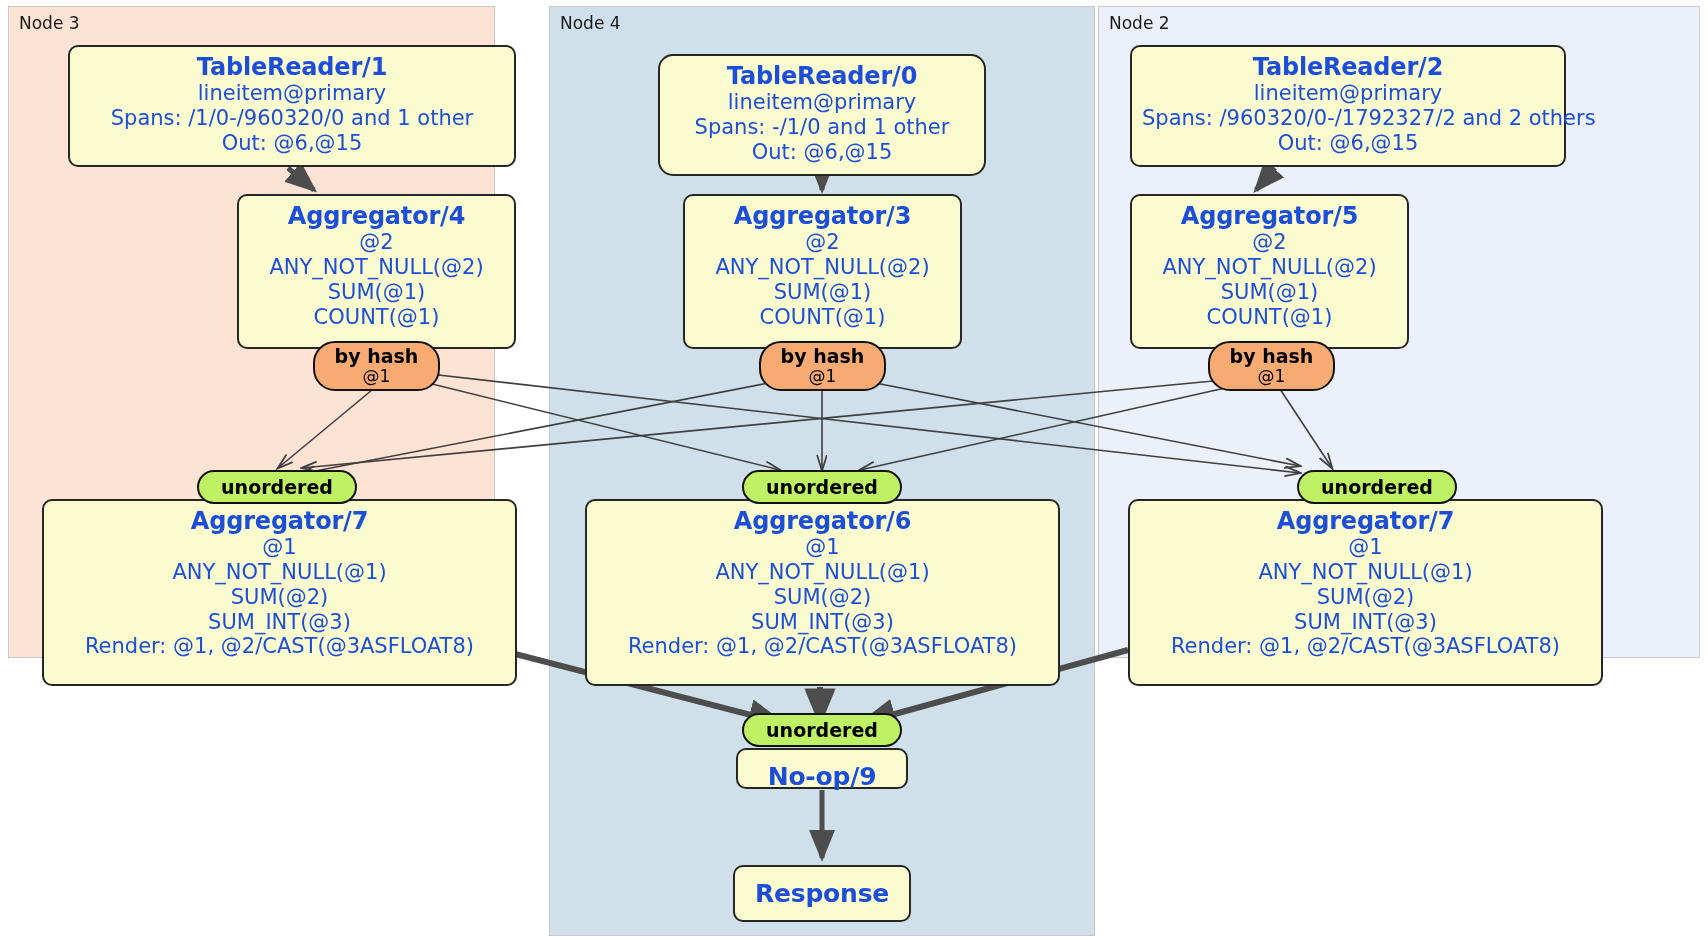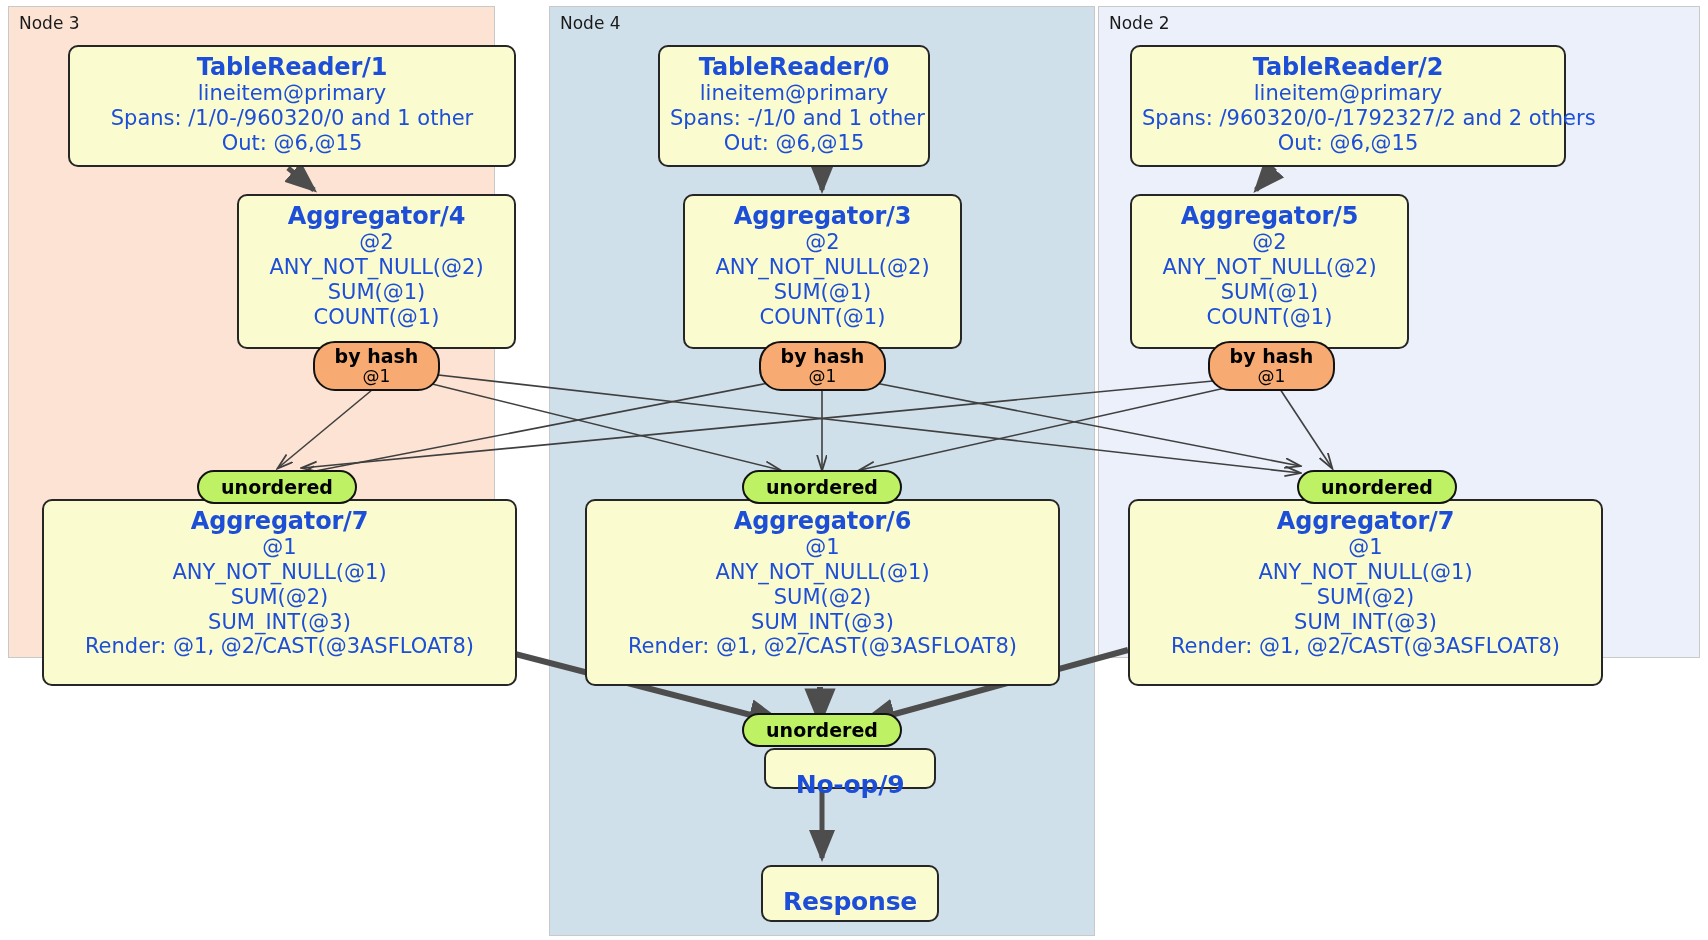--- a/index.html
+++ b/index.html
@@ -48,22 +48,21 @@
     font-weight: bold;
     font-size: 24px;
     letter-spacing: -0.2px;
     white-space: nowrap;
   }
   .proc .line {
     font-size: 21px;
     white-space: nowrap;
   }
   .proc.compact {
-    padding: 20px 14px 5px 14px;
-    margin-left: 28px;
+    padding: 12px 14px 5px 14px;
   }
   .proc.compact .title {
     font-size: 25px;
   }
 
   
   .pill {
     position: absolute;
     box-sizing: border-box;
     border: 2px solid #121212;
@@ -158,21 +157,21 @@
     <path d="M 822,790 L 822,858" stroke="#4d4d4d" stroke-width="5" fill="none" marker-end="url(#ahFat)"></path>
   </svg>
 
   <div class="proc" style="left:68px; top:45px; width:448px; height:122px; z-index:4;">
     <div class="title">TableReader/1</div>
     <div class="line">lineitem@primary</div>
     <div class="line">Spans: /1/0-/960320/0 and 1 other</div>
     <div class="line">Out: @6,@15</div>
   </div>
 
-  <div class="proc" style="left:658px; top:45px; width:272px; height:122px; z-index:4;">
+  <div class="proc" style="left:658px; top:54px; width:328px; height:122px; z-index:4;border-radius:15px;">
     <div class="title">TableReader/0</div>
     <div class="line">lineitem@primary</div>
     <div class="line">Spans: -/1/0 and 1 other</div>
     <div class="line">Out: @6,@15</div>
   </div>
 
   <div class="proc" style="left:1130px; top:45px; width:436px; height:122px; z-index:4;">
     <div class="title">TableReader/2</div>
     <div class="line">lineitem@primary</div>
     <div class="line">Spans: /960320/0-/1792327/2 and 2 others</div>

